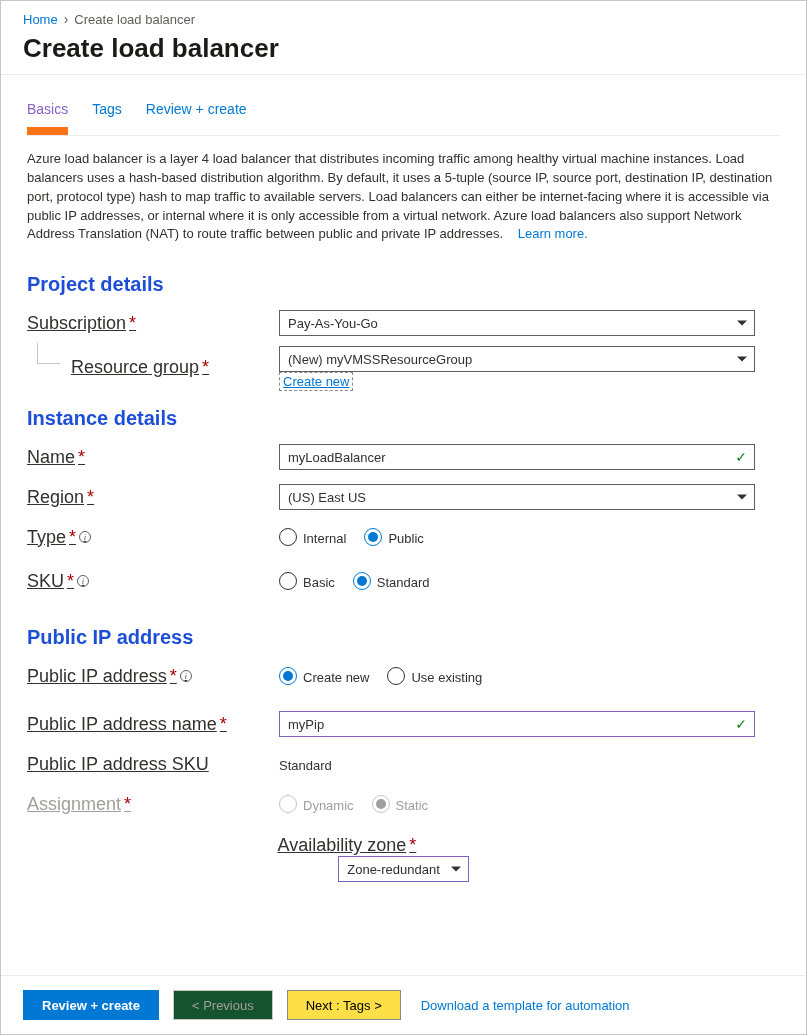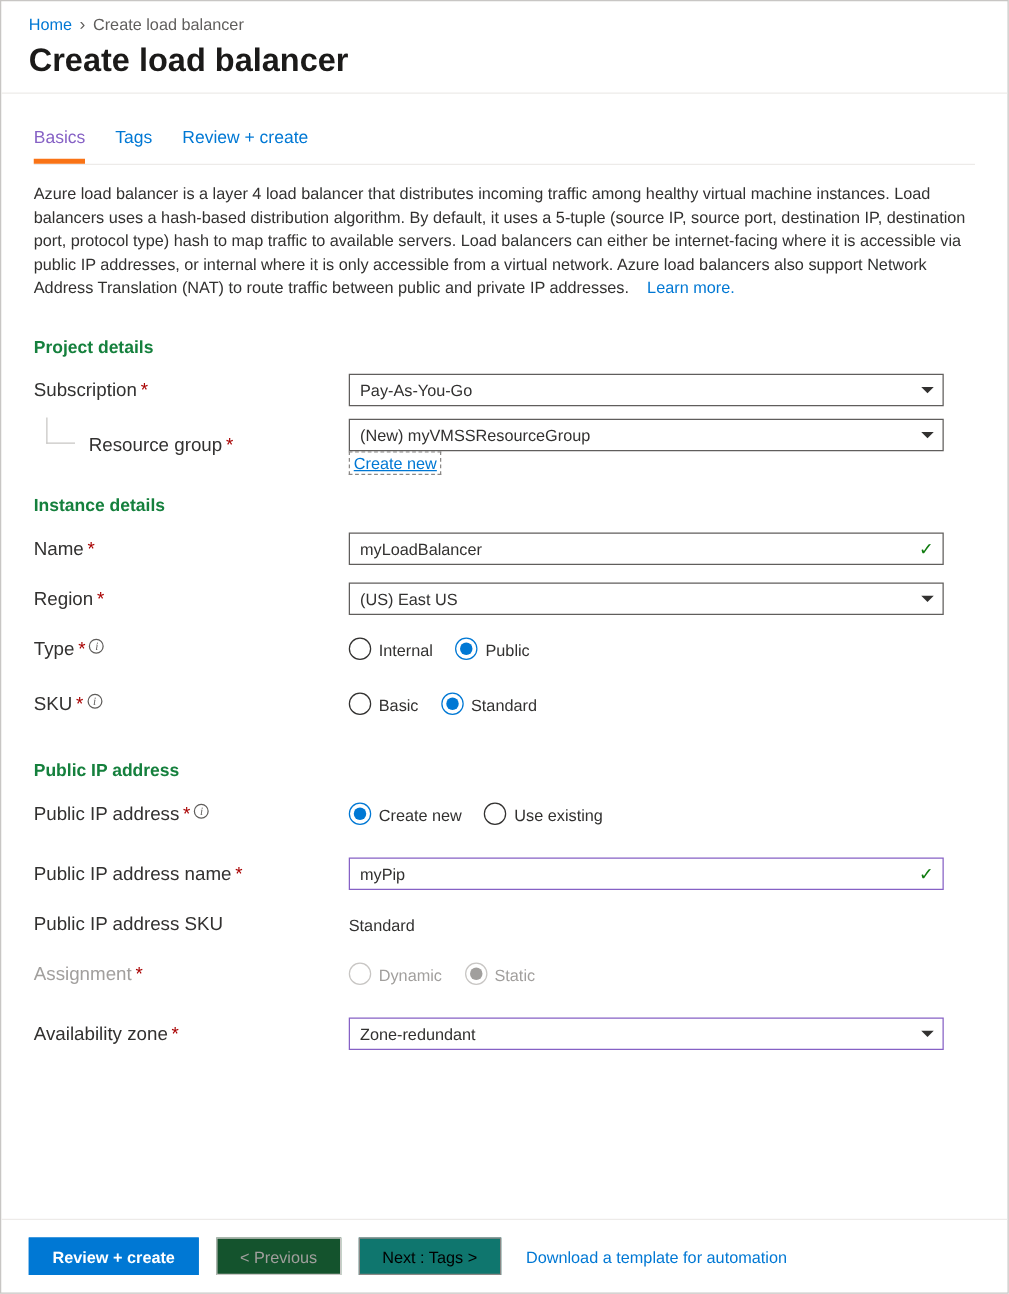--- a/index.html
+++ b/index.html
@@ -42,48 +42,49 @@
     display: flex;
     gap: 24px;
     border-bottom: 1px solid #edebe9;
     margin-bottom: 14px;
   }
   .tab {
     padding: 6px 0 10px 0;
     font-size: 14px;
     cursor: pointer;
   }
-  .tab.active { color: #8661c5; border-bottom: 4px solid #f97316; font-weight: 400; }
+  .tab.active { color: #8661c5; border-bottom: 8px solid #f97316; font-weight: 400; }
   .tab.link { color: #0078d4; }
   .description {
     font-size: 13px;
     line-height: 1.45;
     color: #323130;
     margin-bottom: 29px;
   }
   .description .learn-more { color: #0078d4; cursor: pointer; }
   .section-heading {
-    font-size: 14px;
+    font-size: 20px;
     font-weight: 600;
     margin: 18px 0 10px 0;
-    color: #15803d;
+    color: #1d4ed8;
   }
   .form-row {
     display: flex;
     align-items: center;
     min-height: 34px;
     margin-bottom: 6px;
   }
   .form-label {
     width: 252px;
-    font-size: 15px;
+    font-size: 18px;
     color: #323130;
     display: flex;
-    align-items: flex-start;
+    align-items: center;
     gap: 3px;
+    text-decoration: underline;
   }
   .form-label.indented {
     position: relative;
     padding-left: 44px;
   }
   .form-label.indented::before {
     content: "";
     position: absolute;
     left: 10px;
     top: -14px;
@@ -187,21 +188,21 @@
     display: flex;
     align-items: center;
     gap: 14px;
   }
   .btn {
     height: 30px;
     padding: 0 18px;
     font-size: 13px;
     font-family: inherit;
     border: 1px solid #8a8886;
-    background: #0f766e;
+    background: #fde047;
     cursor: pointer;
   }
   .btn.primary { background: #0078d4; color: #fff; border-color: #0078d4; font-weight: 600; }
   .btn.disabled { color: #a19f9d; border-color: #c8c6c4; cursor: default; background: #14532d; }
   .footer-link { color: #0078d4; font-size: 13px; cursor: pointer; margin-left: 6px; }
 </style>
 </head>
 <body>
 
 <div class="breadcrumb">
@@ -358,21 +359,21 @@
           <span class="circle"></span>
           <span>Dynamic</span>
         </label>
       <label class="radio disabled selected">
           <span class="circle"></span>
           <span>Static</span>
         </label>
     </div>
   </div>
 
-  <div class="form-row" style="margin-top:14px;">
+  <div class="form-row" style="margin-top:14px;flex-direction:column;">
     <div class="form-label">
       <span>Availability zone</span>
         <span class="req">*</span>
     </div>
     <div class="form-control select-wrap">
       <div class="select-box purple">Zone-redundant</div>
     </div>
   </div>
 
 </div>

